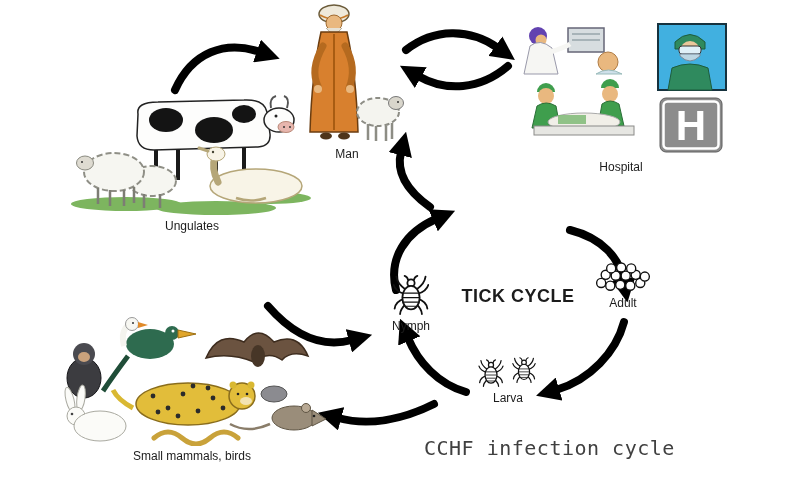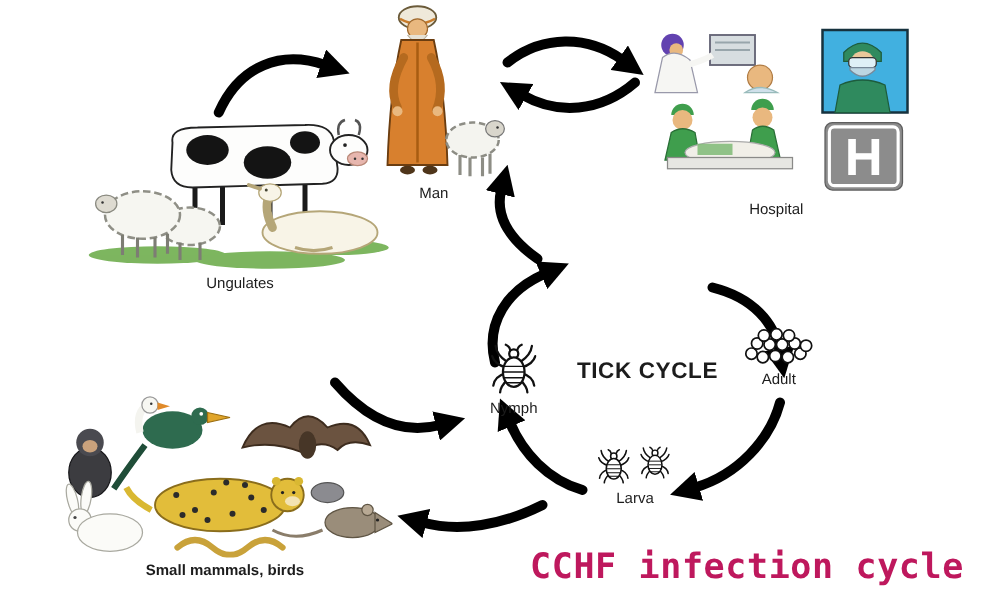--- a/index.html
+++ b/index.html
@@ -6,21 +6,21 @@
   #canvas{position:relative;width:800px;height:480px;background:var(--background,#fff);overflow:hidden;
           font-family:"Liberation Sans",sans-serif;}
   #arrow-layer{position:absolute;left:0;top:0;width:800px;height:480px;}
   .arrow{stroke:var(--arrow,#000);stroke-width:8;fill:none;stroke-linecap:round;}
   .ah{fill:var(--arrow,#000);}
   .node{position:absolute;margin:0;display:flex;flex-direction:column;align-items:center;}
   .node figcaption{margin-top:3px;font-size:12px;color:var(--text,#1c1c1c);text-align:left;white-space:nowrap;}
   #tick-cycle-label{position:absolute;left:458px;top:286px;width:120px;text-align:center;
                     font-size:18px;font-weight:bold;letter-spacing:.5px;color:var(--text,#1c1c1c);}
   #diagram-title{position:absolute;left:424px;top:436px;font-family:"DejaVu Sans Mono",monospace;
-                 font-weight:bold;font-size:28px;letter-spacing:.5px;color:#be185d;white-space:nowrap;}
+                 font-weight:normal;font-size:20px;letter-spacing:.5px;color:#404040;white-space:nowrap;}
   
   .c-robe{fill:var(--robe-orange,#d8802e);}
   .c-blue{fill:var(--hospital-blue,#41b0e0);}
   .c-scrub{fill:var(--scrub-green,#3f9e4d);}
   .c-sign{fill:var(--sign-gray,#8c8c8c);}
   .c-grass{fill:var(--grass-green,#6fae4e);}
   .c-leo{fill:var(--leopard-yellow,#e2bd3a);}
   .sign-letter{font-family:"Liberation Sans",sans-serif;font-weight:bold;font-size:42px;fill:#fff;}
 </style>
 </head>
@@ -166,21 +166,21 @@
         <path d="M152 96 Q145 82 149 71" stroke="#b5a678" stroke-width="7" fill="none" stroke-linecap="round"></path>
         <ellipse cx="150" cy="68" rx="9" ry="7" fill="#f8f4e7" stroke="#b5a678"></ellipse>
         <path d="M142 65 L133 62" stroke="#b5a678" stroke-width="3" stroke-linecap="round"></path>
         <circle cx="147" cy="66" r="1.2" fill="#443"></circle>
         <path d="M170 112 Q185 117 200 112" stroke="#b5a678" stroke-width="2.5" fill="none"></path>
       </g>
     </svg>
     <figcaption>Ungulates</figcaption>
   </figure>
 
-  <figure class="node" style="left:46px;top:316px;width:268px;font-weight:bold;">
+  <figure class="node" style="left:58px;top:316px;width:268px;">
     <svg width="268" height="130" viewBox="0 0 268 130">
       <g>
         <path d="M70 40 Q55 60 45 75" stroke="#1f4d38" stroke-width="5" fill="none"></path>
         <ellipse cx="92" cy="28" rx="24" ry="15" fill="#2e6b4f" stroke="#14332а"></ellipse>
         <circle cx="114" cy="17" r="7" fill="#2e6b4f"></circle>
         <path d="M120 14 L138 18 L120 22 Z" fill="#e0a52a" stroke="#9c6f12"></path>
         <circle cx="115" cy="15" r="1.5" fill="#fff"></circle>
       </g>
       <g>
         <path d="M66 30 Q62 14 72 8" stroke="#f4f4ef" stroke-width="6" fill="none"></path>

